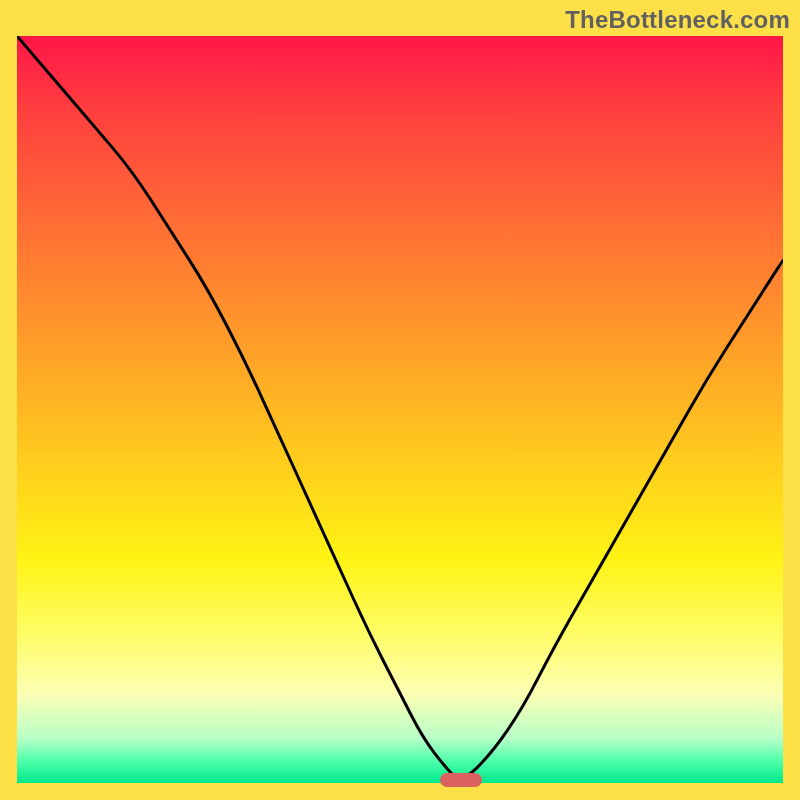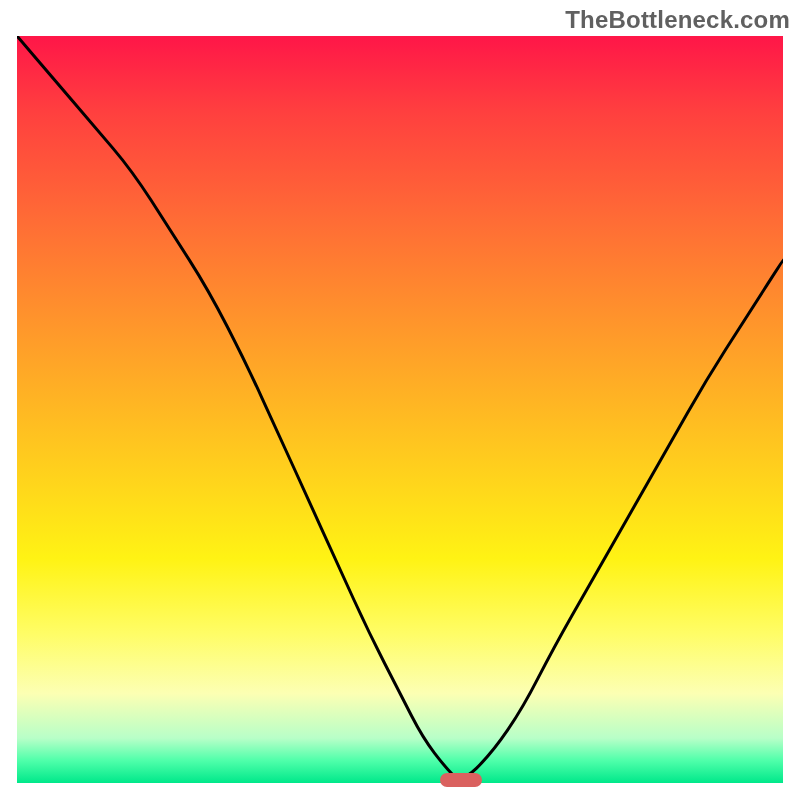--- a/index.html
+++ b/index.html
@@ -1,21 +1,21 @@
 <!DOCTYPE html>
 <html><head>
 <meta charset="utf-8">
 <style>
   * { margin: 0; padding: 0; box-sizing: border-box; }
   html, body { width: 800px; height: 800px; overflow: hidden; background: #000; }
   .frame {
     position: relative;
     width: 800px;
     height: 800px;
-    background: #ffffff;
+    background: #fde047;
   }
   .watermark {
     position: absolute;
     top: 6px;
     right: 10px;
     font-family: Arial, Helvetica, sans-serif;
     font-size: 24px;
     font-weight: bold;
     color: #606060;
     letter-spacing: 0.2px;

